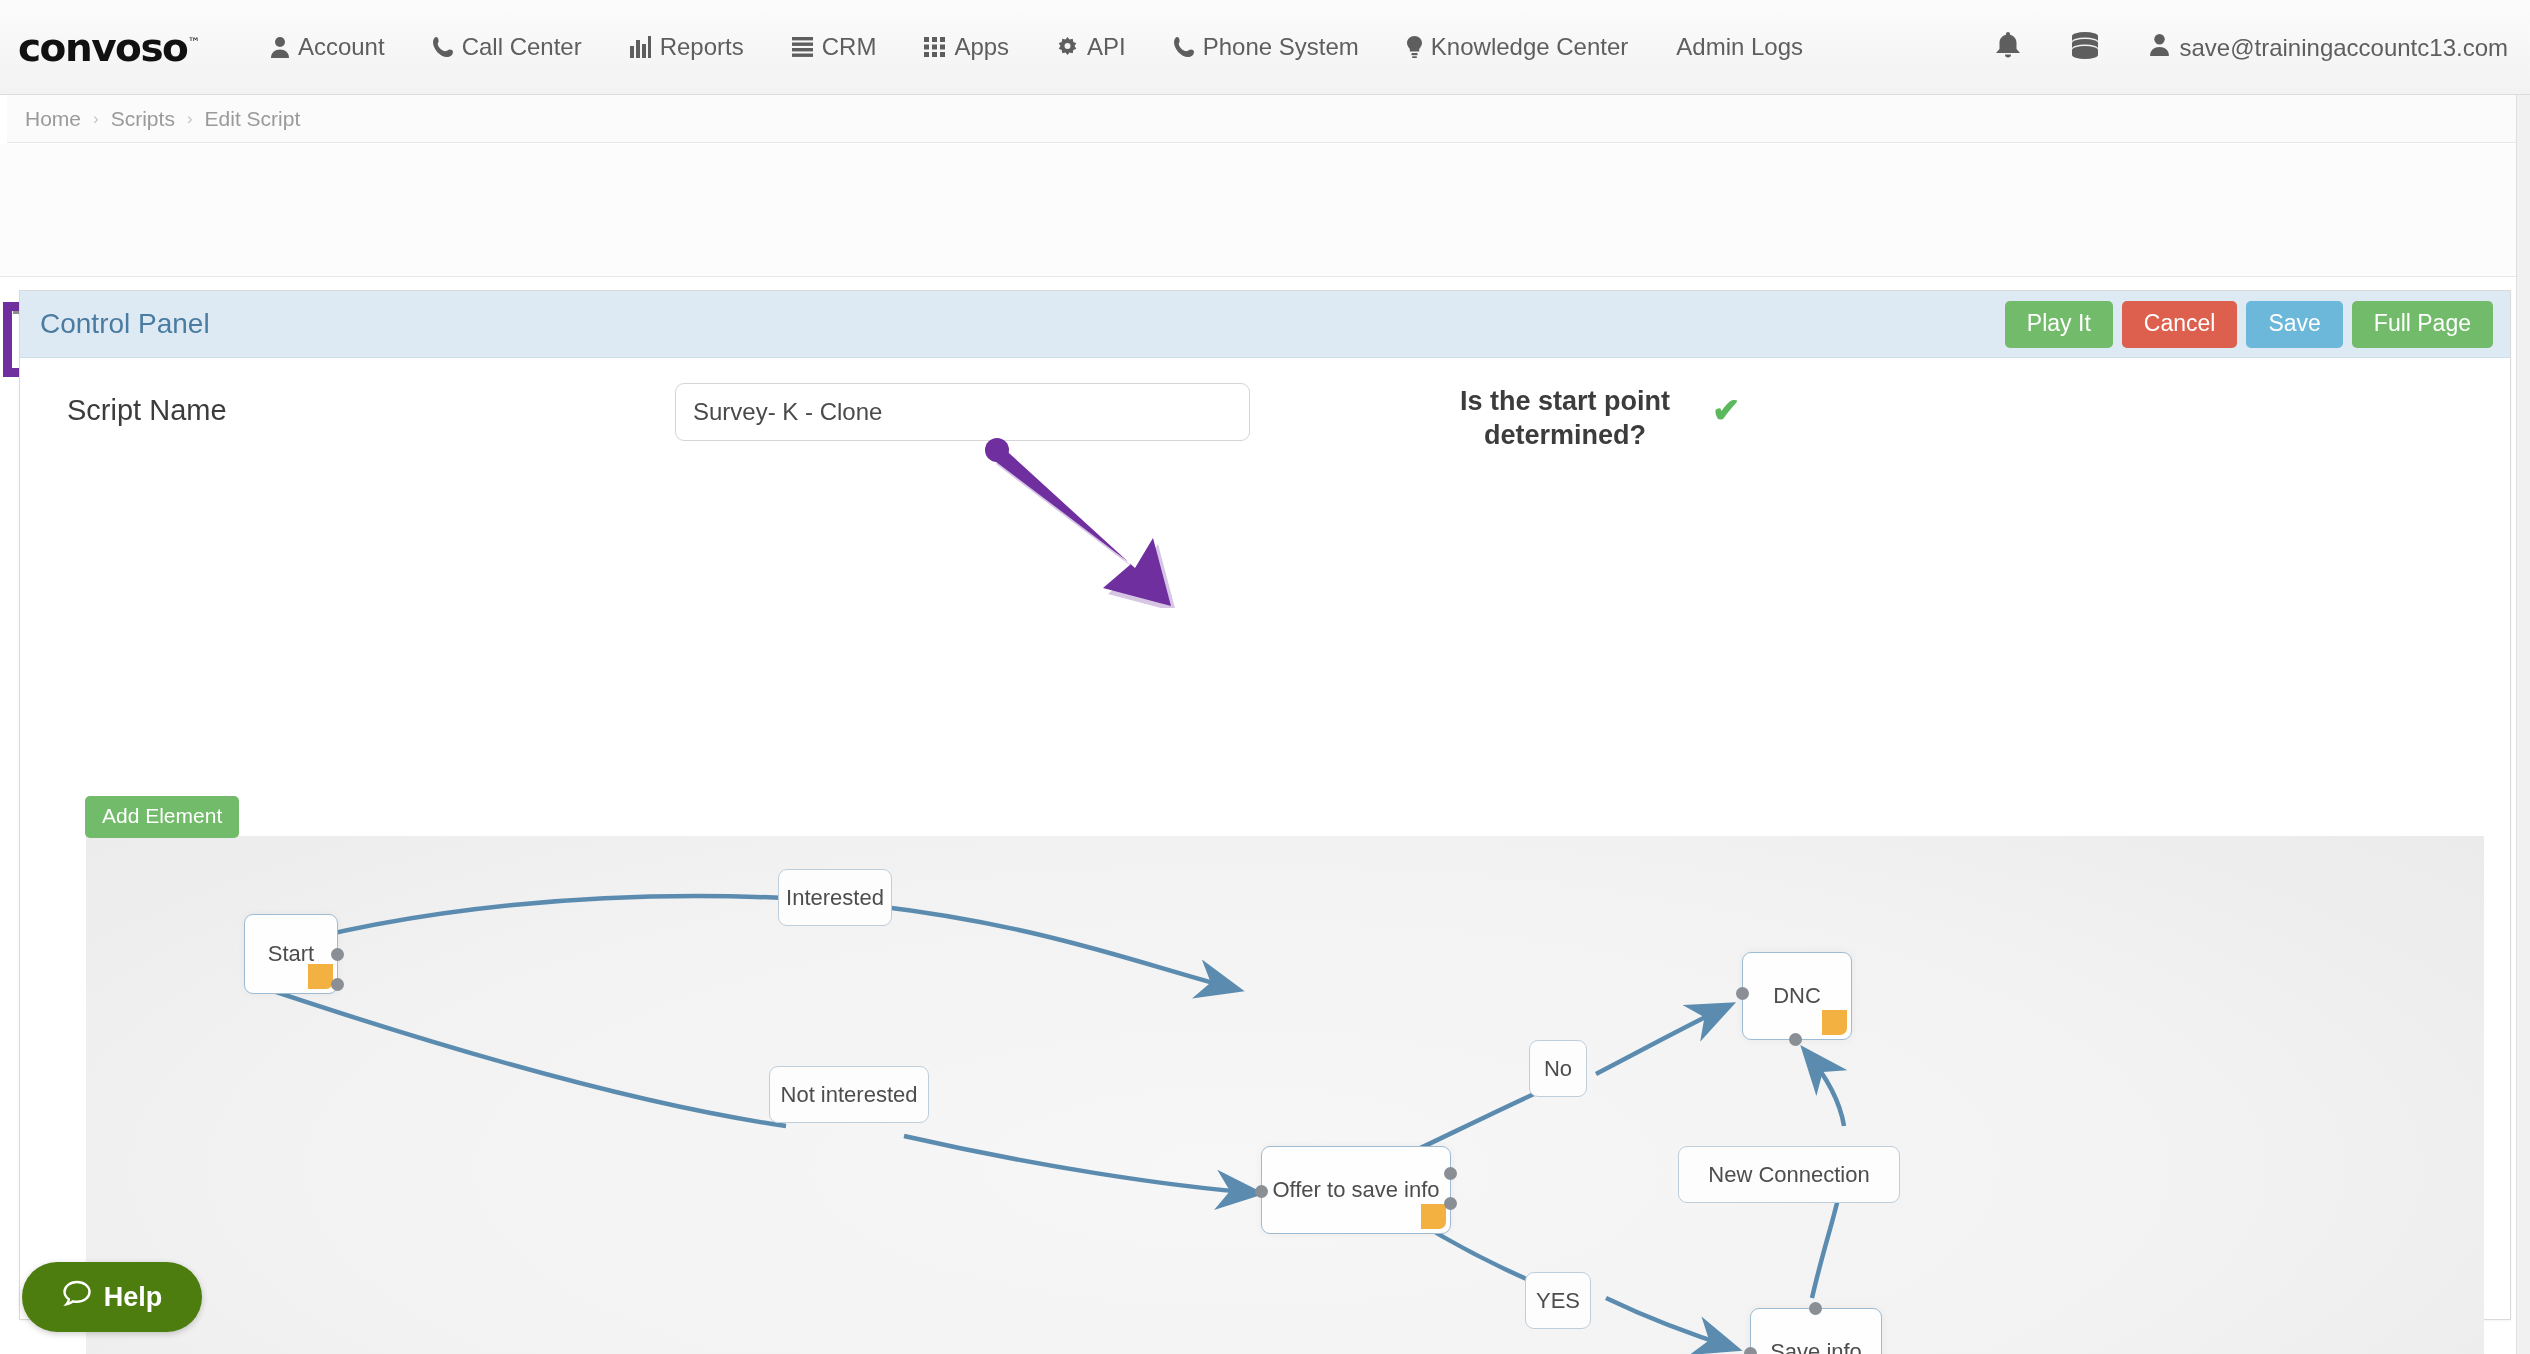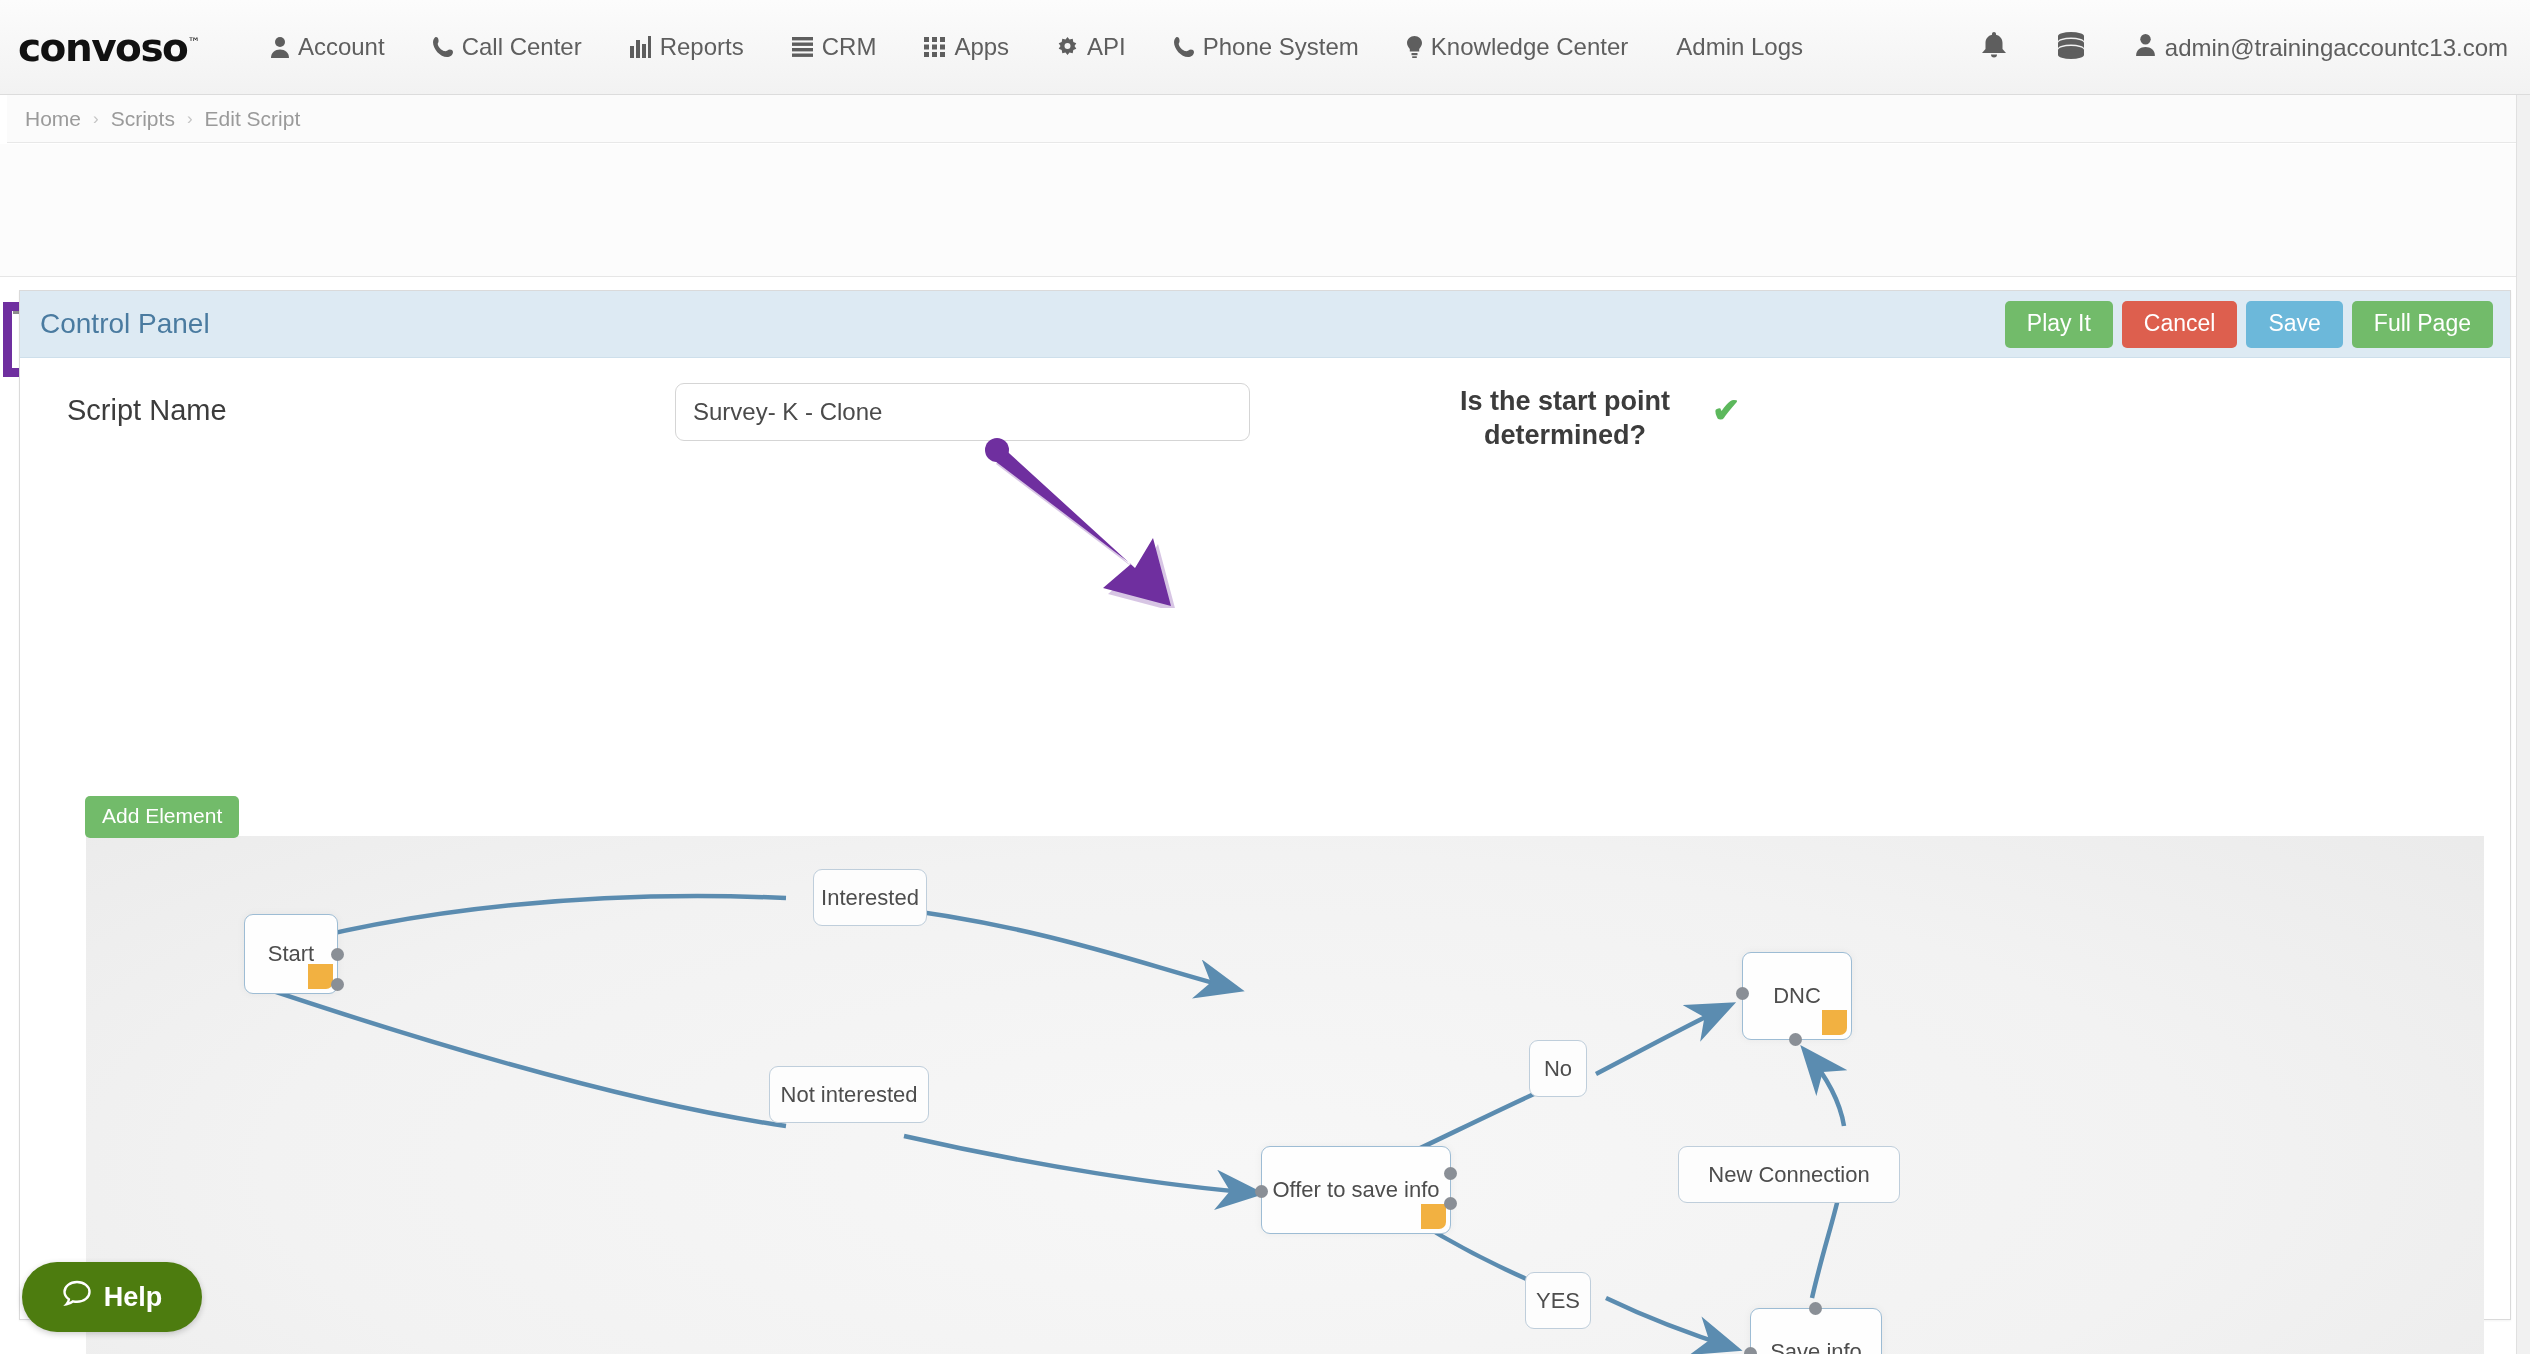--- a/index.html
+++ b/index.html
@@ -332,21 +332,21 @@
           </svg>
       </span>
     </div>
     <div class="slot email">
       <span>
         <svg width="19" height="23" viewBox="0 0 18 22">
             <circle cx="9" cy="6" r="5" fill="#5e5e5e"></circle>
             <path d="M0 22c0-5.5 4-8.5 9-8.5s9 3 9 8.5z" fill="#5e5e5e"></path>
           </svg>
       </span>
-      <span>admin@trainingaccountc13.com</span>
+      <span>save@trainingaccountc13.com</span>
     </div>
   </div>
 </div>
 
 <div class="breadcrumb">
   <a>Home</a>
   <span class="sep">›</span>
   <a>Scripts</a>
   <span class="sep">›</span>
   <a>Edit Script</a>
@@ -429,21 +429,21 @@
       <span class="dot" style="right:-7px; top:50px;"></span>
     </div>
 
     <div class="node" style="left:1664px; top:472px; width:132px; height:88px;">
       <span>Save info</span>
 
       <span class="dot" style="left:-7px; top:38px;"></span>
       <span class="dot" style="left:58px; top:-7px;"></span>
     </div>
 
-    <div class="label-node" style="left:727px; top:33px; width:114px; height:57px;">
+    <div class="label-node" style="left:692px; top:33px; width:114px; height:57px;">
       <span>Interested</span>
     </div>
     <div class="label-node" style="left:683px; top:230px; width:160px; height:57px;">
       <span>Not interested</span>
     </div>
     <div class="label-node" style="left:1443px; top:204px; width:58px; height:57px;">
       <span>No</span>
     </div>
     <div class="label-node" style="left:1439px; top:436px; width:66px; height:57px;">
       <span>YES</span>

